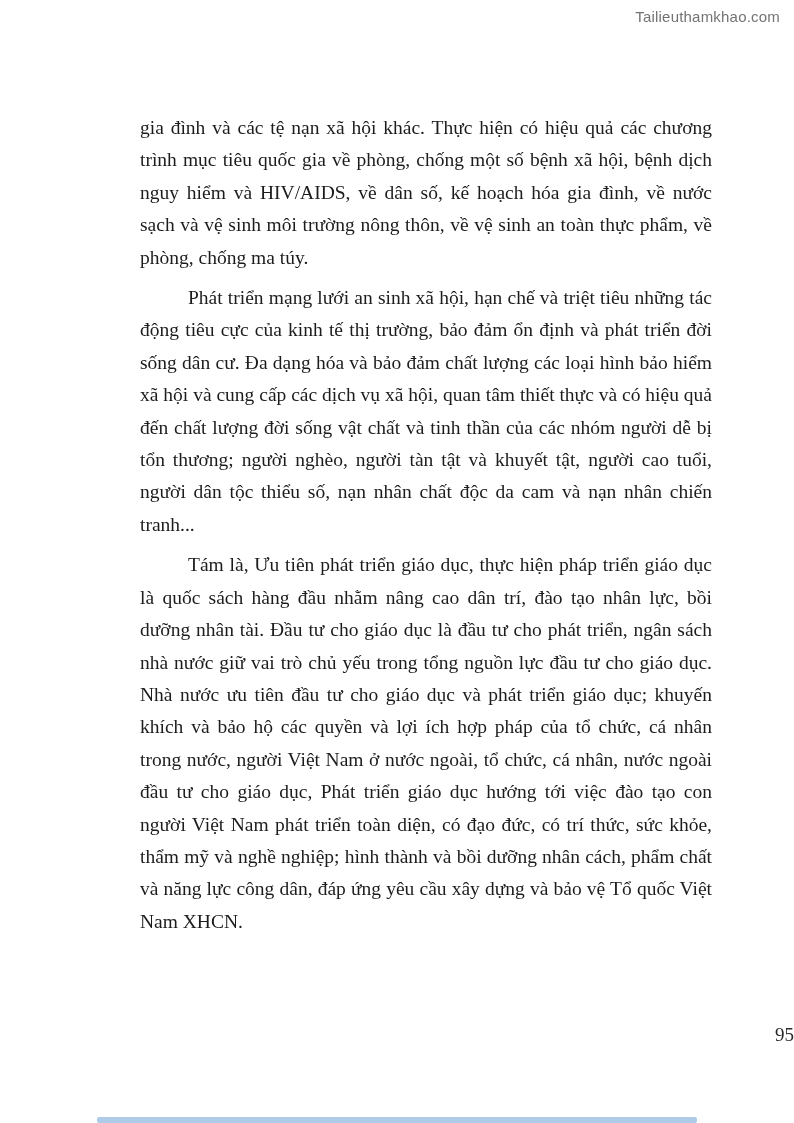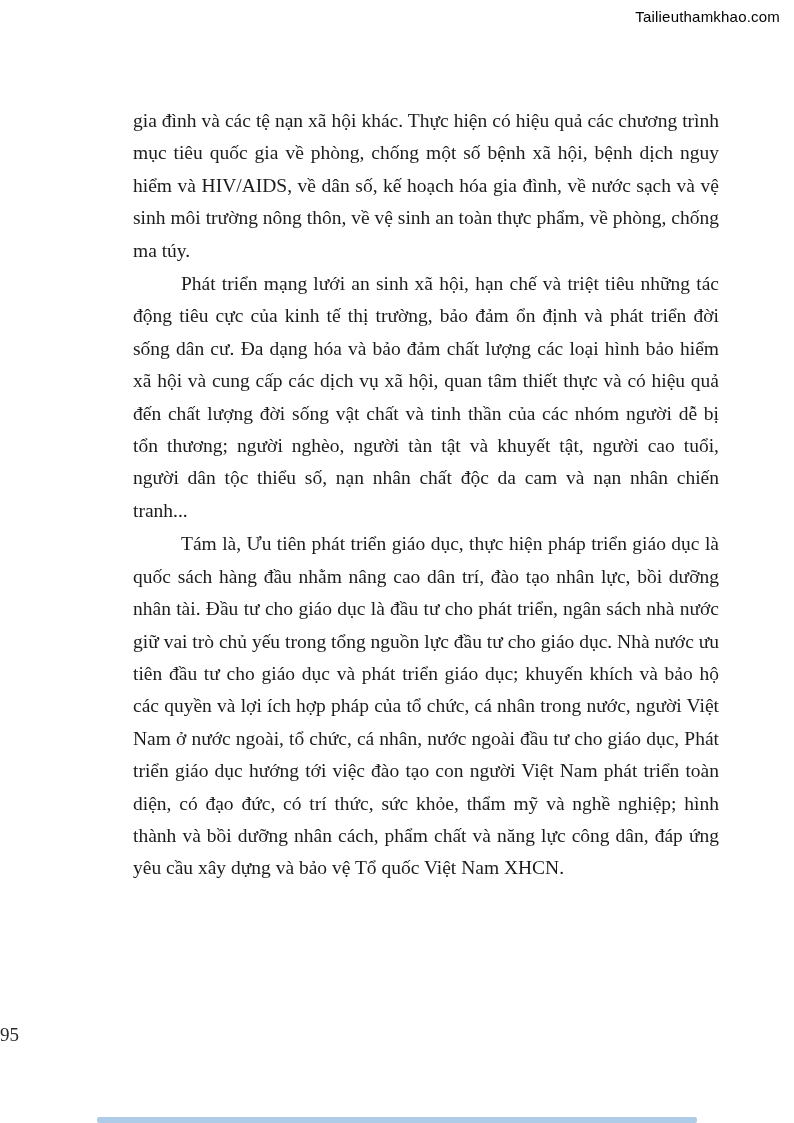--- a/index.html
+++ b/index.html
@@ -11,48 +11,48 @@
     overflow: hidden;
     font-family: "Liberation Serif", "DejaVu Serif", serif;
     color: #1c1c1c;
   }
   .watermark {
     position: absolute;
     top: 8px;
     right: 14px;
     font-family: "Liberation Sans", sans-serif;
     font-size: 15px;
-    color: #000000;
+    color: #737373;
     text-shadow: 1px 1px 0 #ffffff;
     letter-spacing: 0.2px;
   }
   .page-body {
     position: absolute;
     left: 132px;
     top: 104px;
     width: 588px;
     font-size: 19.5px;
     line-height: 32.4px;
     text-align: justify;
   }
   .page-body p {
-    margin: 1px;
+    margin: 8px;
     padding: 0;
   }
   .page-body p.indented {
     text-indent: 48px;
   }
   .lead-italic {
   }
   .page-number {
     position: absolute;
     top: 1024px;
     left: 0;
     width: 794px;
-    text-align: left;
+    text-align: right;
     font-size: 19px;
     color: #2a2a2a;
   }
   .h-scrollbar {
     position: absolute;
     bottom: 0;
     left: 97px;
     width: 600px;
     height: 6px;
     background: #aecbe8;

